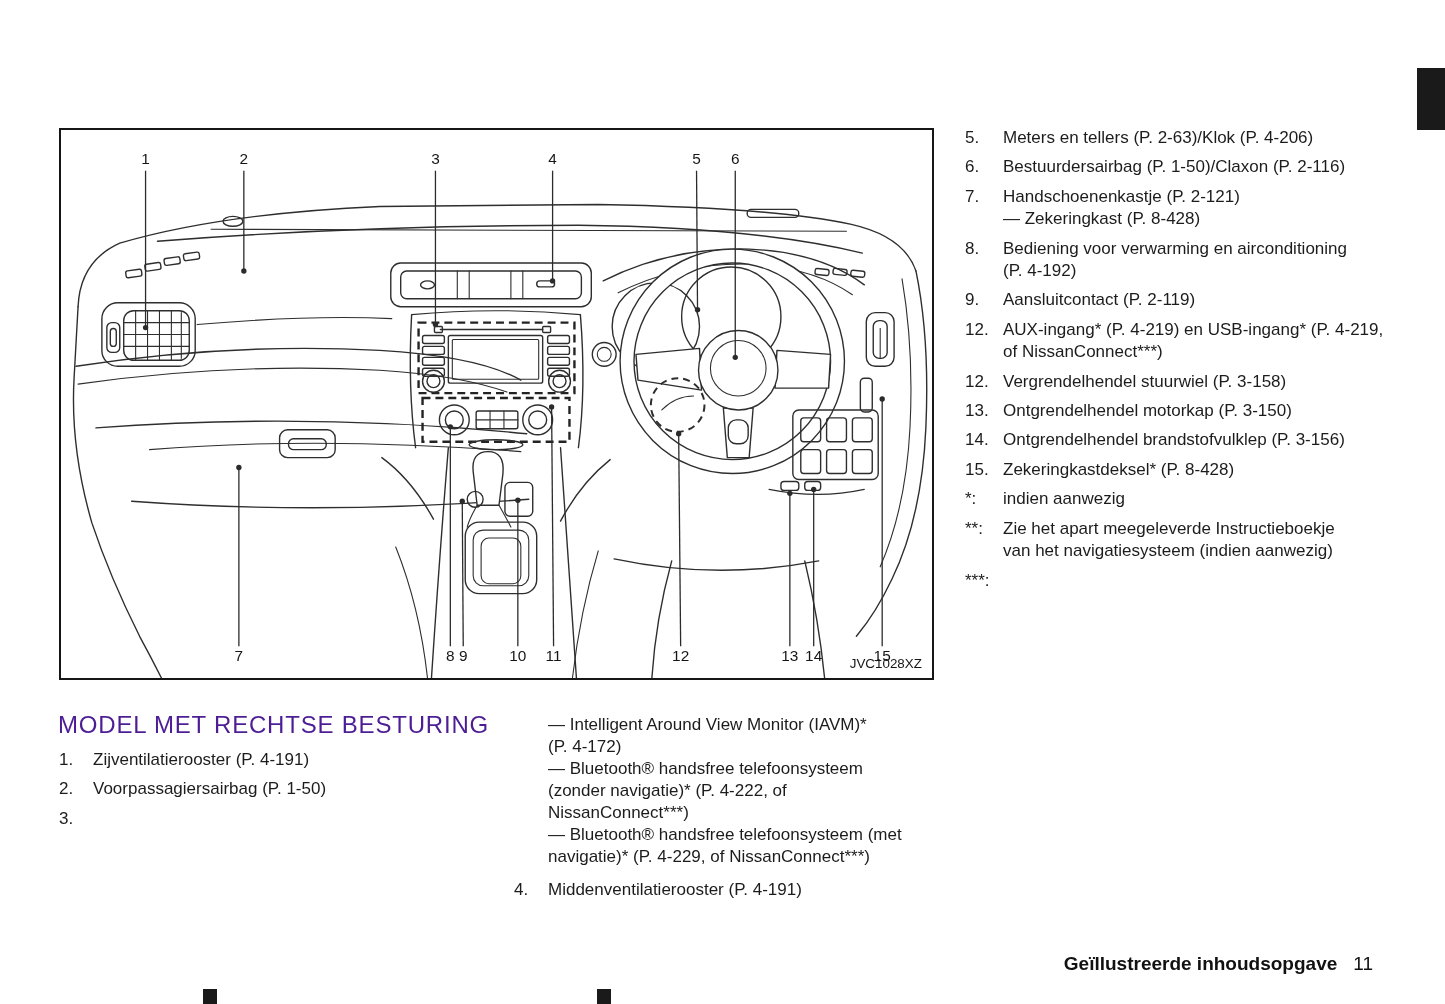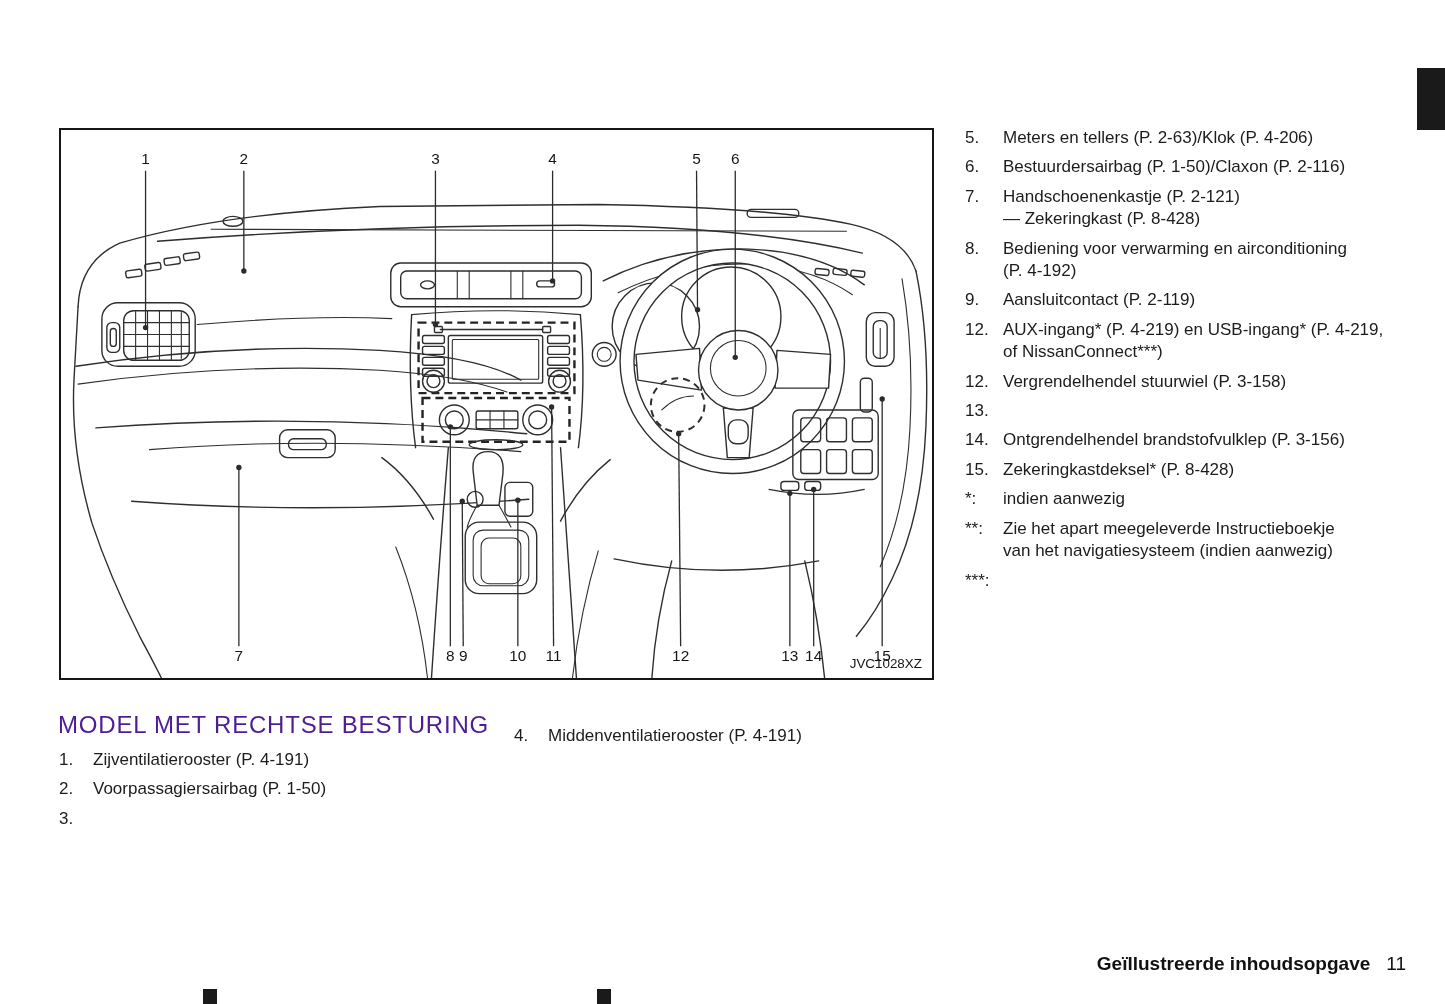--- a/index.html
+++ b/index.html
@@ -32,21 +32,21 @@
   #section-heading{
     position:absolute;left:58px;top:711px;font-size:24px;letter-spacing:.8px;
     font-weight:400;color:#4c1d95;
   }
   #left-items{position:absolute;left:59px;top:749px;width:462px;}
   #middle-col{position:absolute;left:514px;top:714px;width:428px;font-size:17px;line-height:22px;}
   #middle-col .cont{margin-left:34px;white-space:pre-line;}
   #middle-col .row{display:flex;align-items:flex-start;margin-top:11px;}
   #middle-col .num{flex:0 0 34px;}
   
-  #footer{position:absolute;top:953px;right:39px;display:flex;align-items:baseline;gap:16px;font-size:19px;}
+  #footer{position:absolute;top:953px;right:72px;display:flex;align-items:baseline;gap:16px;font-size:19px;}
   #footer .title{font-weight:bold;color:#111;}
   #footer .pageno{font-weight:400;color:#111;}
   
   .chapter-tab{position:absolute;left:1417px;top:68px;width:28px;height:62px;background:#1a1a1a;}
   .regmark{position:absolute;top:989px;width:14px;height:15px;background:#1a1a1a;}
   .regmark.m1{left:203px;}
   .regmark.m2{left:597px;}
 </style>
 </head>
 <body>
@@ -285,20 +285,21 @@
       <span class="num">12.</span>
       <span class="txt">AUX-ingang* (P. 4-219) en USB-ingang* (P. 4-219,
 of NissanConnect***)</span>
     </div>
   <div class="row">
       <span class="num">12.</span>
       <span class="txt">Vergrendelhendel stuurwiel (P. 3-158)</span>
     </div>
   <div class="row">
       <span class="num">13.</span>
+      <span class="txt">Ontgrendelhendel motorkap (P. 3-150)</span>
     </div>
   <div class="row">
       <span class="num">14.</span>
       <span class="txt">Ontgrendelhendel brandstofvulklep (P. 3-156)</span>
     </div>
   <div class="row">
       <span class="num">15.</span>
       <span class="txt">Zekeringkastdeksel* (P. 8-428)</span>
     </div>
   <div class="row">
@@ -325,20 +326,27 @@
   <div class="row">
       <span class="num">2.</span>
       <span class="txt">Voorpassagiersairbag (P. 1-50)</span>
     </div>
   <div class="row">
       <span class="num">3.</span>
     </div>
 </div>
 
 <div id="middle-col">
+  <div class="cont">— Intelligent Around View Monitor (IAVM)*
+(P. 4-172)
+— Bluetooth® handsfree telefoonsysteem
+(zonder navigatie)* (P. 4-222, of
+NissanConnect***)
+— Bluetooth® handsfree telefoonsysteem (met
+navigatie)* (P. 4-229, of NissanConnect***)</div>
   <div class="row">
       <span class="num">4.</span>
       <span class="txt">Middenventilatierooster (P. 4-191)</span>
     </div>
 </div>
 
 <div id="footer">
   <span class="title">Geïllustreerde inhoudsopgave</span>
   <span class="pageno">11</span>
 </div>

